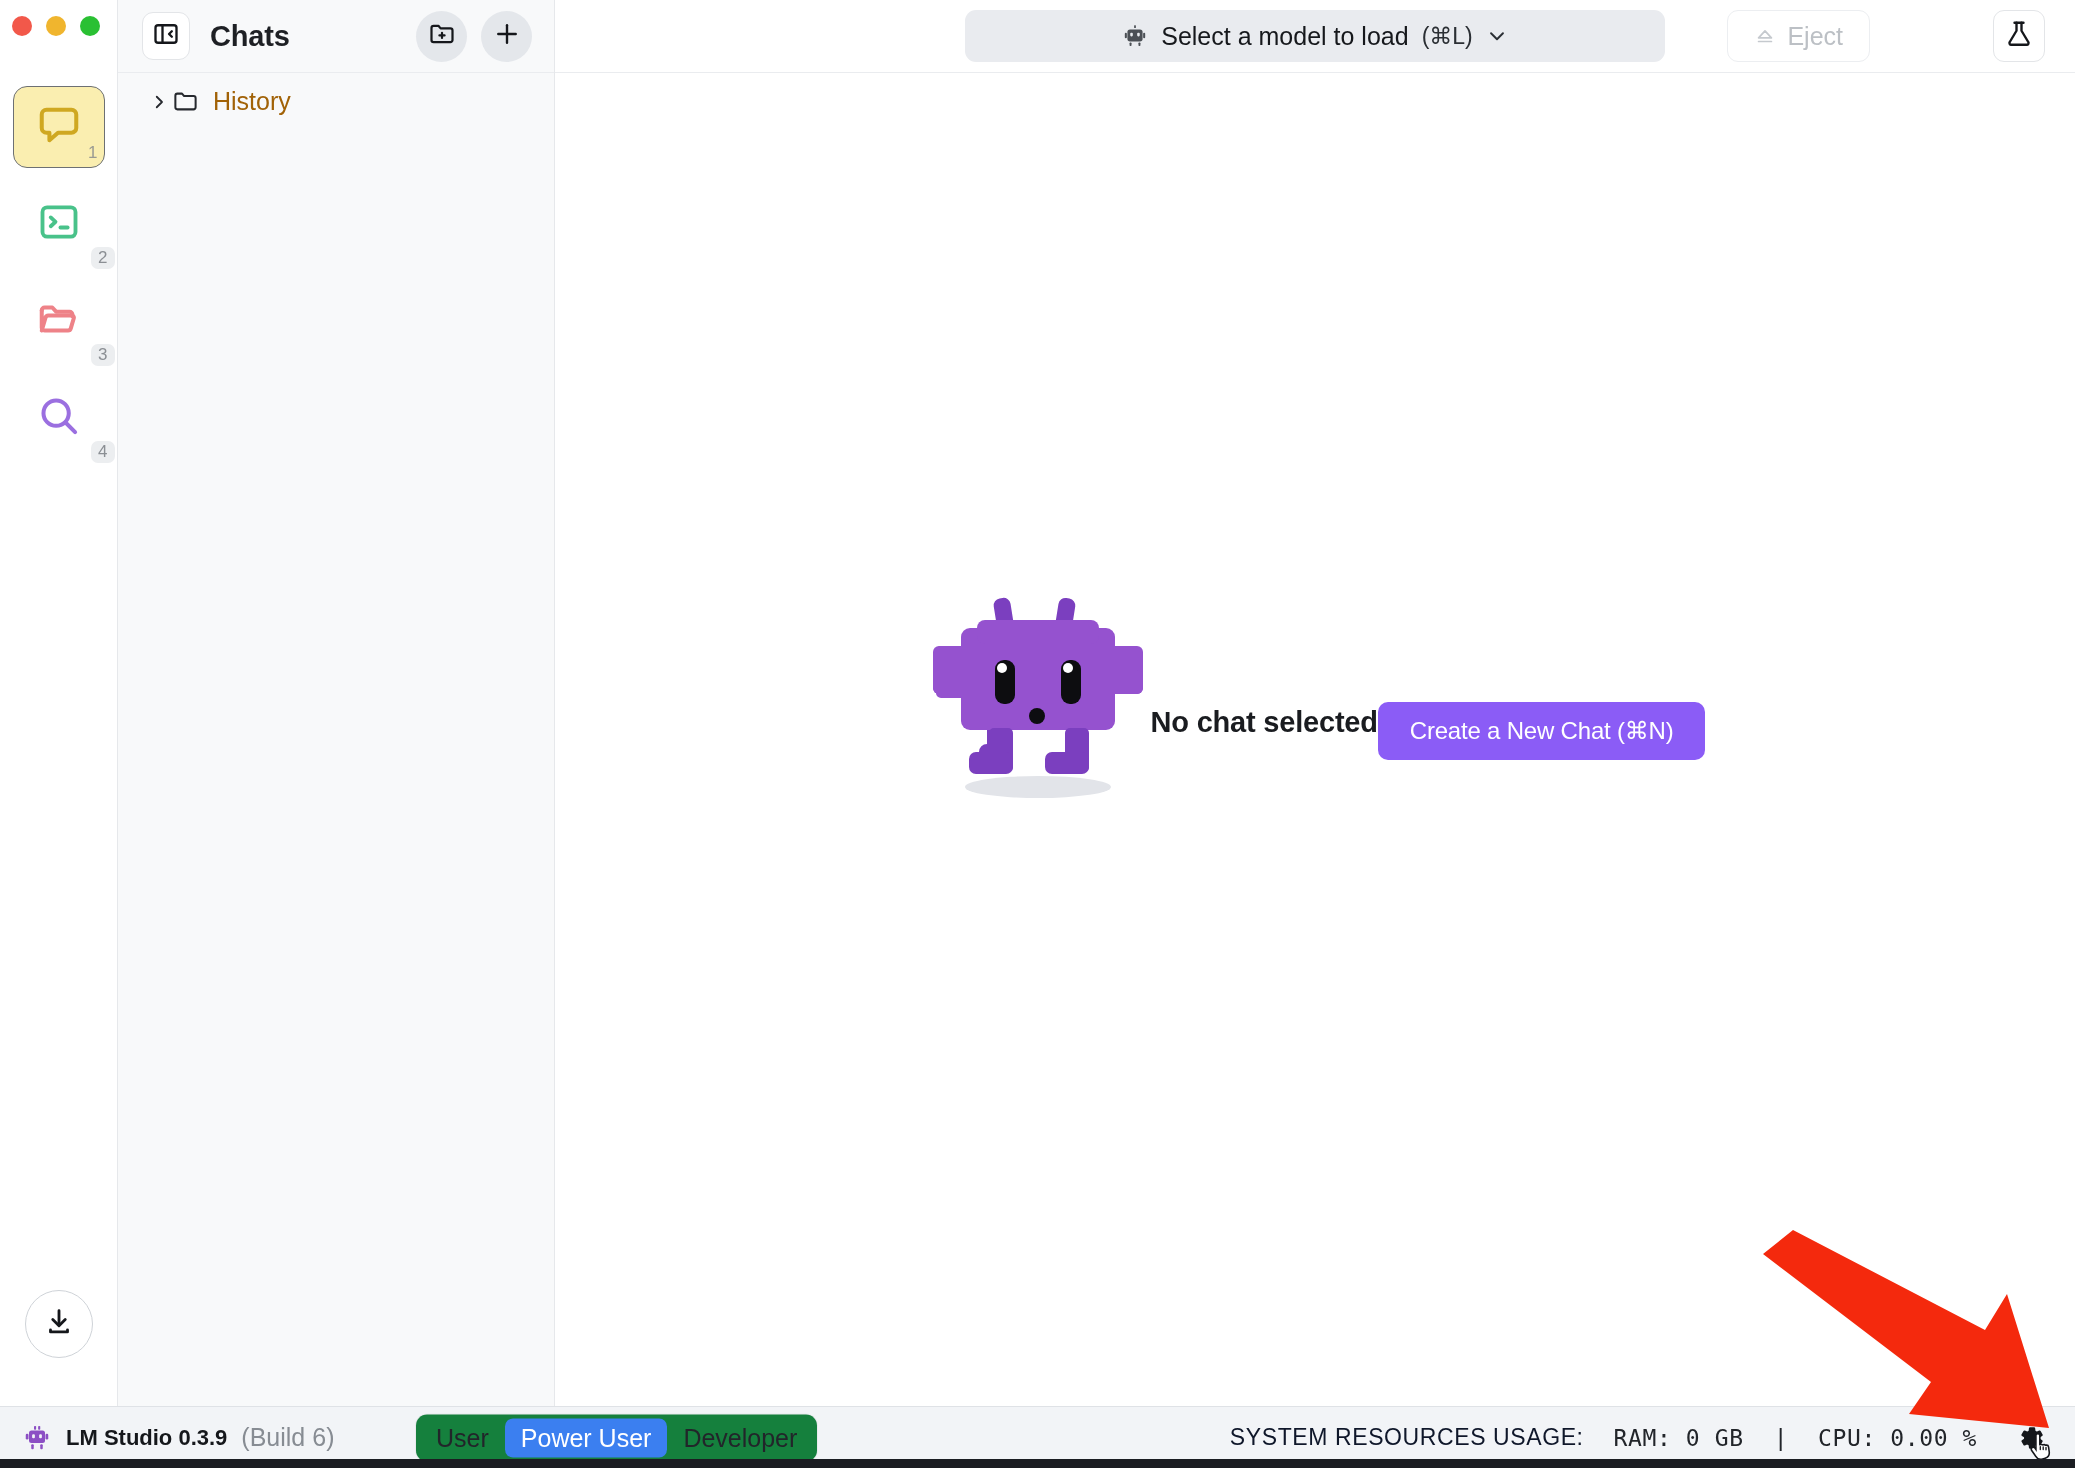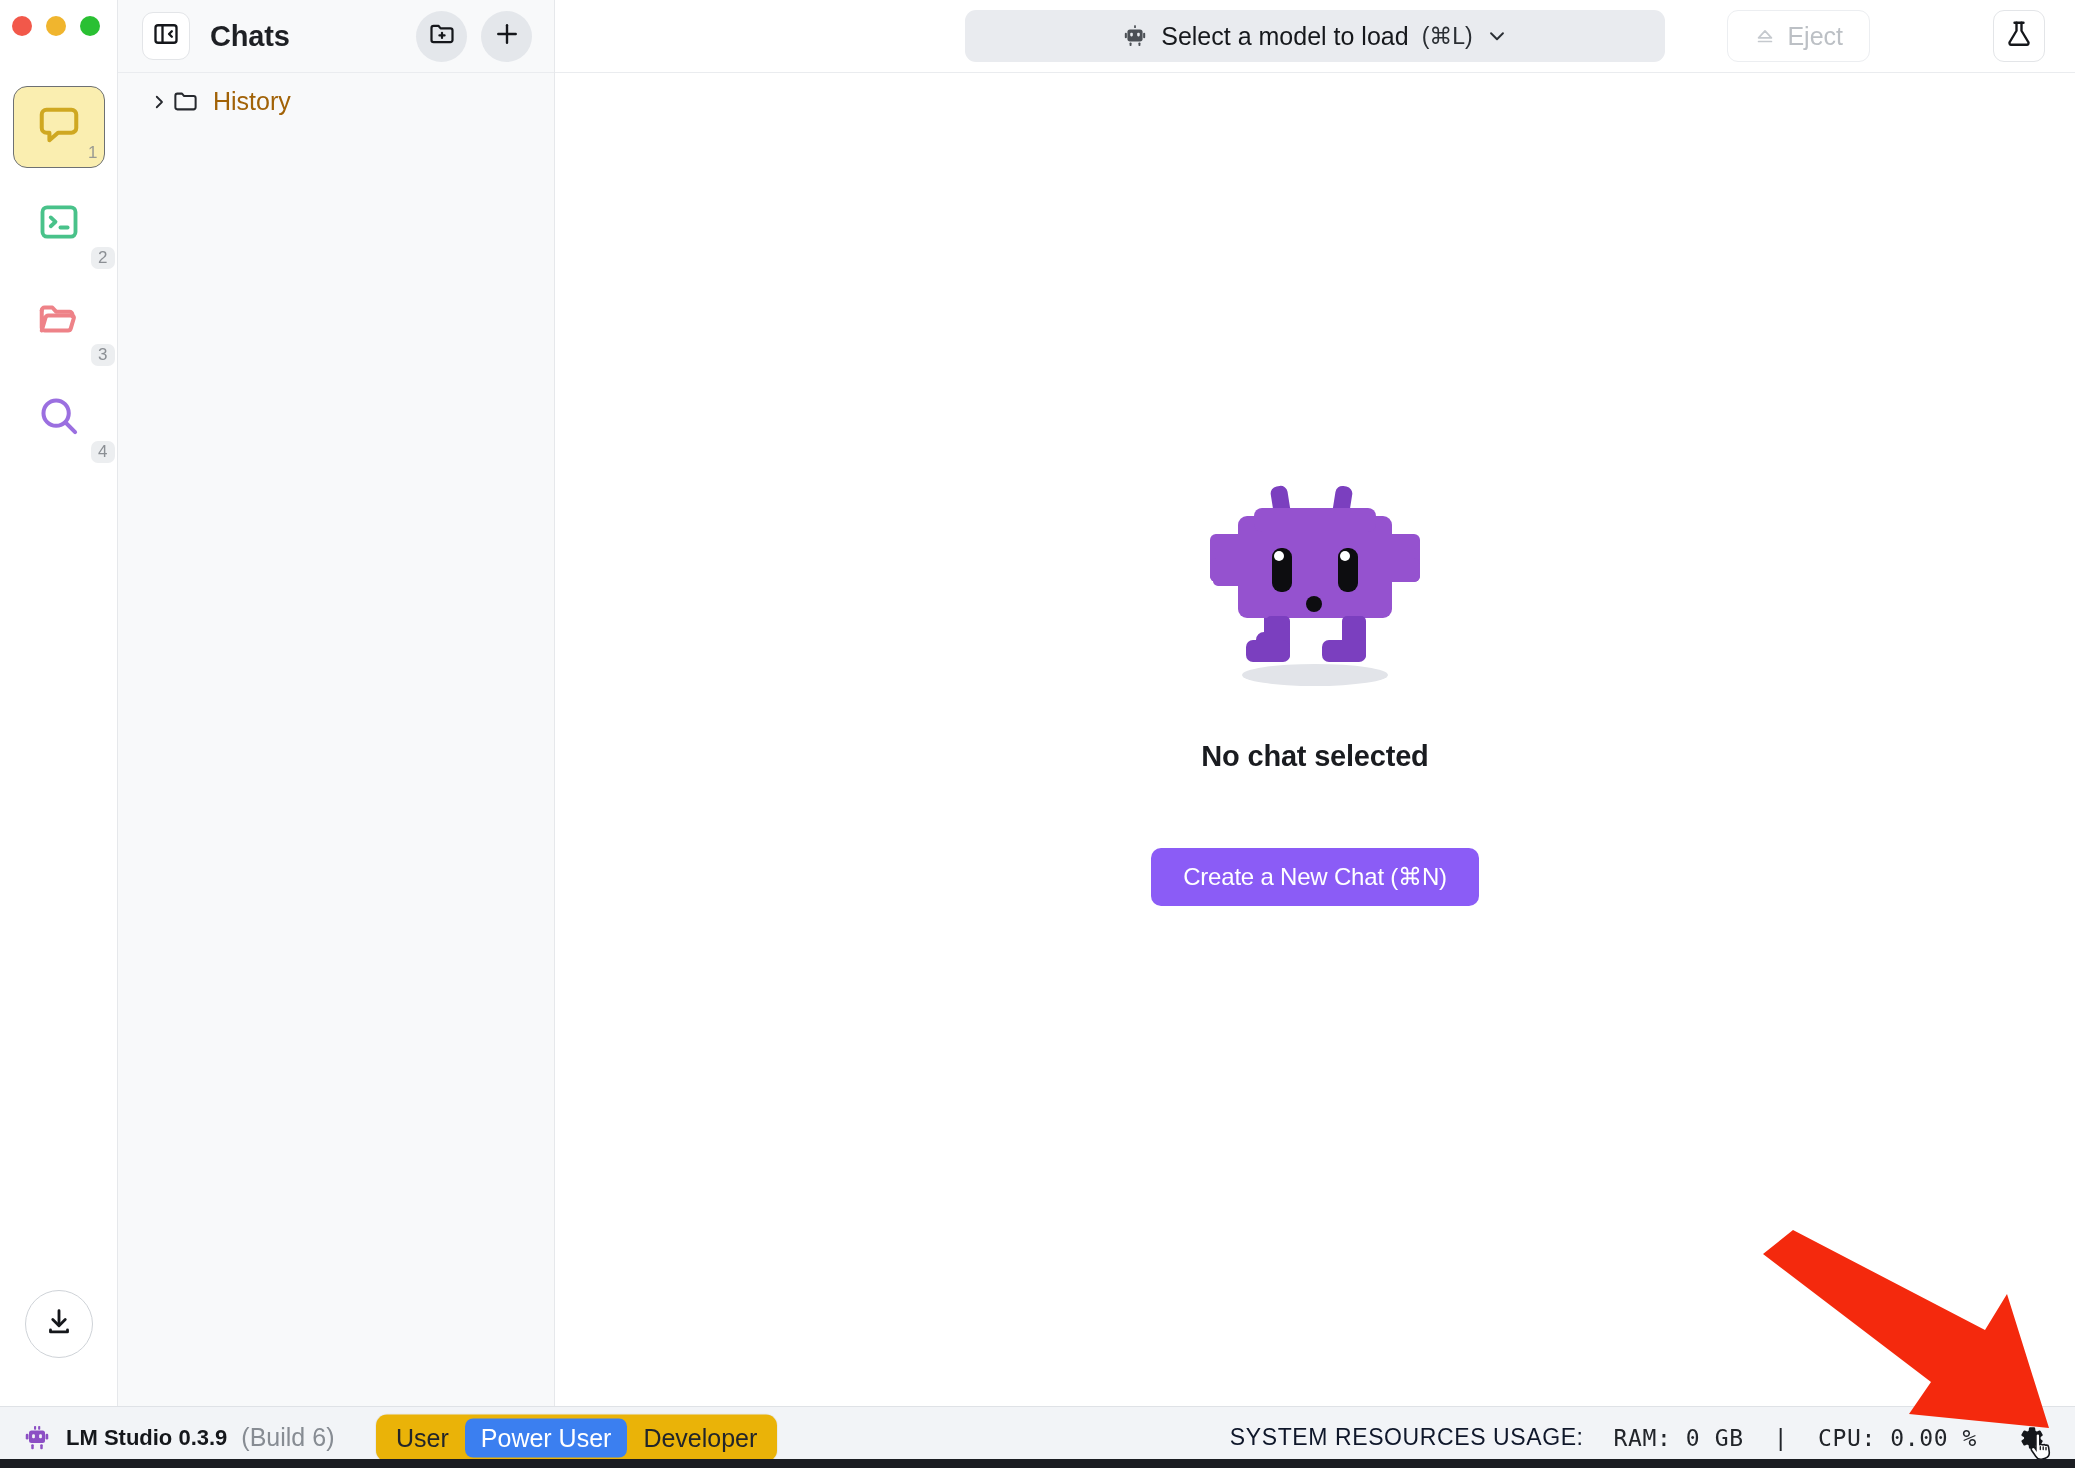--- a/index.html
+++ b/index.html
@@ -82,21 +82,21 @@
     height:52px; padding:0 26px; border:1px solid #eceef1; border-radius:11px;
     display:flex; align-items:center; gap:11px; background:#fff;
   }
   .eject-text { font-size:25px; color:#bcc0c5; }
   .flask-btn {
     position:absolute; right:30px; top:50%; transform:translateY(-50%);
     width:52px; height:52px; border:1px solid #e3e5e8; border-radius:11px;
     background:#fff; display:flex; align-items:center; justify-content:center;
   }
 
-  .empty-wrap { flex:1; display:flex; flex-direction:column; align-items:center; justify-content:center; padding-bottom:92px; }
+  .empty-wrap { flex:1; display:flex; flex-direction:row; align-items:center; justify-content:center; padding-bottom:92px; }
   .robot { position:relative; width:226px; height:200px; }
   .robot-shadow {
     position:absolute; left:50%; transform:translateX(-50%); bottom:-4px;
     width:146px; height:22px; border-radius:50%; background:#e2e4e9;
   }
   .empty-title { font-size:29px; font-weight:700; color:#1a1c20; margin-top:58px; letter-spacing:-0.2px; }
   .new-chat-btn {
     margin-top:75px; height:58px; padding:0 32px; border-radius:10px;
     background:#8b5cf6; color:#fff; font-size:24px; font-weight:500;
     display:flex; align-items:center; justify-content:center; letter-spacing:-0.2px;
@@ -108,22 +108,22 @@
   
   .statusbar {
     height:62px; flex:0 0 62px; background:#f2f4f7;
     border-top:1px solid #dfe2e6; display:flex; align-items:center;
     padding:0 22px 0 22px; position:relative;
   }
   .sb-left { display:flex; align-items:center; gap:14px; }
   .sb-app { font-size:22px; font-weight:700; color:#15171b; }
   .sb-build { font-size:25px; color:#878c93; font-weight:400; }
   .segmented {
-    position:absolute; left:376px; top:50%; transform:translateY(-50%);
-    background:#eab308; border-radius:11px; display:flex; padding:4px;
+    position:absolute; left:416px; top:50%; transform:translateY(-50%);
+    background:#15803d; border-radius:11px; display:flex; padding:4px;
     box-shadow:0 0 0 1px rgba(0,0,0,0.04);
   }
   .seg { font-size:25px; padding:5px 16px; border-radius:8px; color:#22252a; }
   .seg.on { background:#3b7ff0; color:#fff; }
   .sb-right {
     margin-left:auto; display:flex; align-items:center; gap:30px;
   }
   .sysres {
     font-family:Liberation Sans, sans-serif; font-size:23px;
     color:#0f172a; letter-spacing:0.6px;

